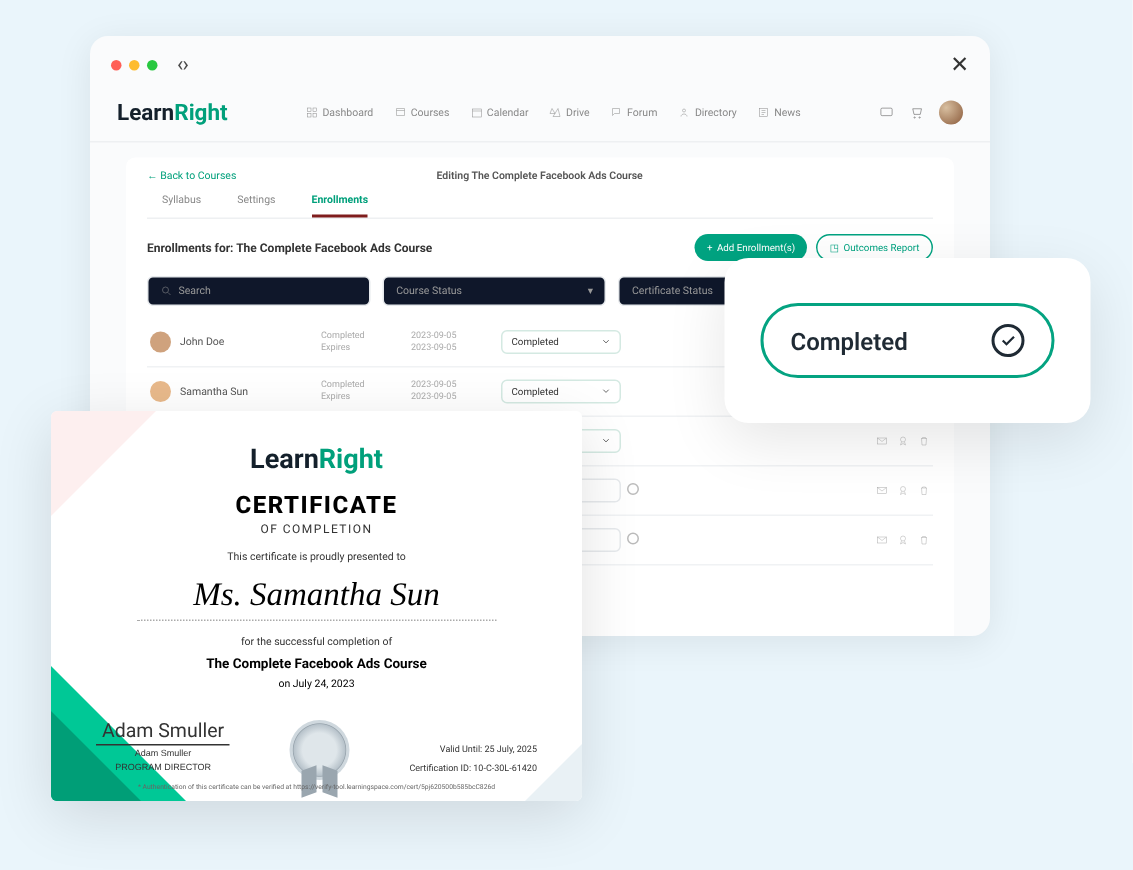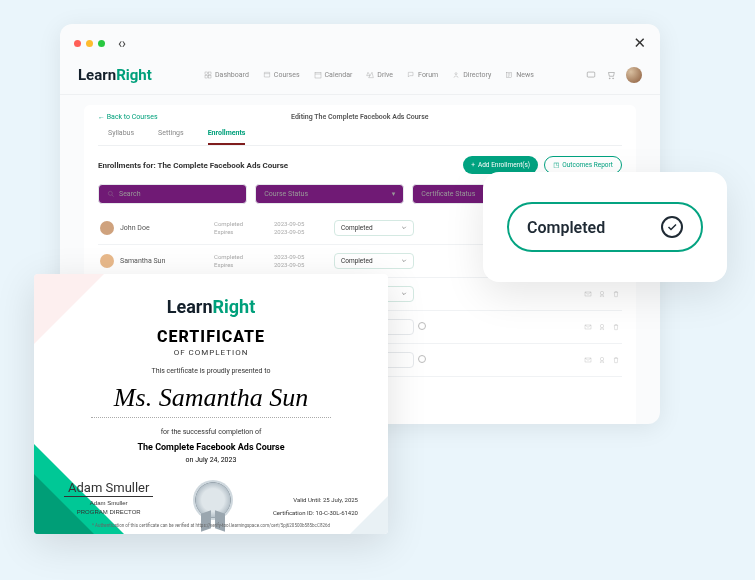--- a/index.html
+++ b/index.html
@@ -68,21 +68,21 @@
   }
   .btn.green { background: #00a381; color: #fff; }
   .btn.outline { background: #fff; border: 1px solid #00a381; color: #00a381; }
 
   .filters { display: flex; gap: 8px; margin-top: 10px; }
   .filter {
     flex:1; min-width:0;
     font-size: 7px; color:#999; border:1px solid #e6e9ec;
     border-radius: 4px; padding: 5px 8px;
     display: flex; justify-content: space-between; align-items:center;
-    background:#701a75;
+    background:#0f172a;
   }
   .filter.search svg { width:8px; height:8px; }
   .clear-filters {
     font-size: 6.5px; background:#00a381; color:#fff;
     border:none; border-radius: 999px; padding: 4px 9px;
   }
 
   .rows { margin-top: 8px; }
   .row {
     display: grid;
@@ -148,21 +148,21 @@
     border-left: 38px solid transparent;
   }
   .cert-inner { position:relative; text-align:center; padding: 22px 30px 10px; }
   .cert-logo { font-weight:700; font-size:18px; color:#14202b; }
   .cert-logo .accent { color:#00a07b; }
   .cert-title { margin-top:10px; font-size:16px; font-weight:800; letter-spacing:1px; }
   .cert-sub { font-size:8px; letter-spacing:1px; margin-top:2px; color:#333;}
   .cert-line { font-size:7px; color:#333; margin-top:10px; }
   .cert-name {
     font-family: "Brush Script MT", cursive;
-    font-size: 26px; font-style:italic;
+    font-size: 22px; font-style:italic;
     margin-top:8px; padding-bottom:4px;
     border-bottom: 1px dotted #aaa;
     display:inline-block;
     min-width: 240px;
   }
   .cert-course { font-size:9px; font-weight:700; margin-top:6px; }
   .cert-date { font-size:7px; margin-top:4px; }
   .cert-footer {
     position:absolute; bottom:18px; left:0; right:0;
     display:flex; justify-content:space-between; align-items:flex-end;

